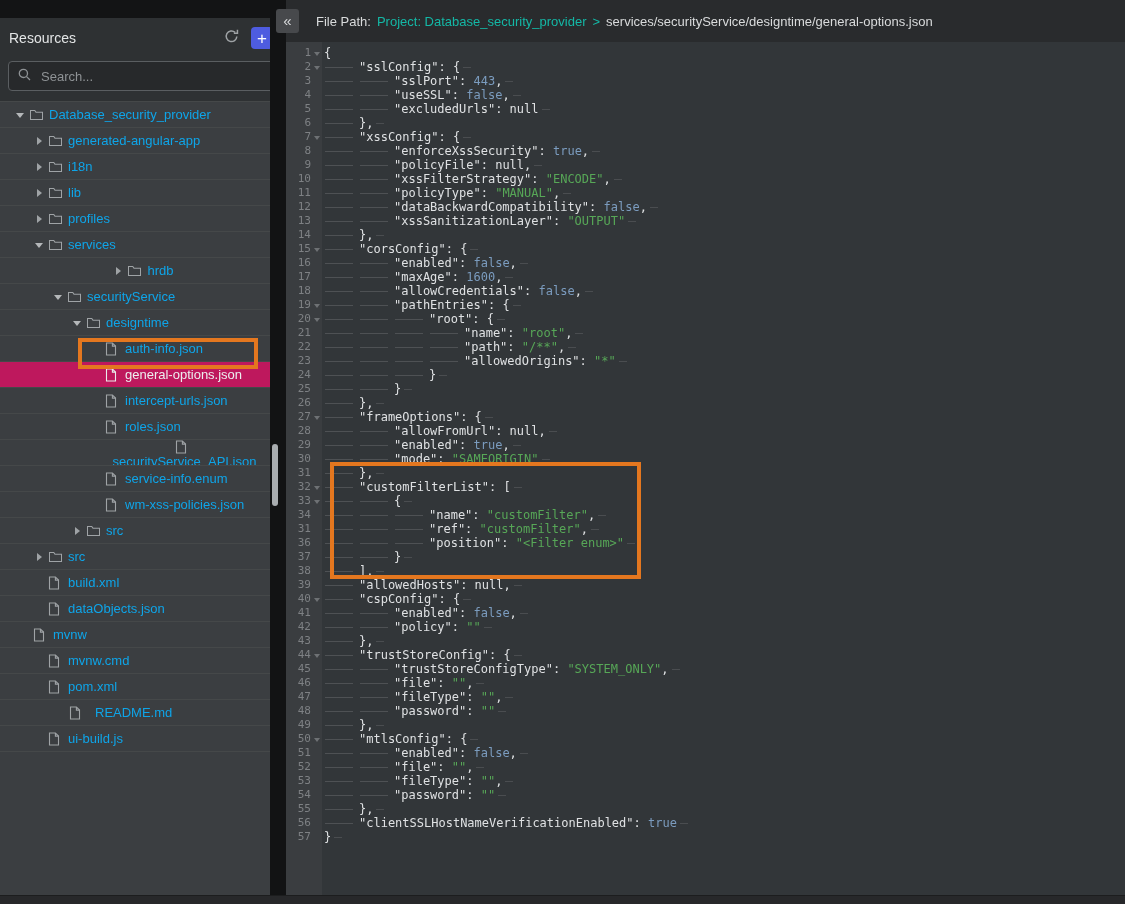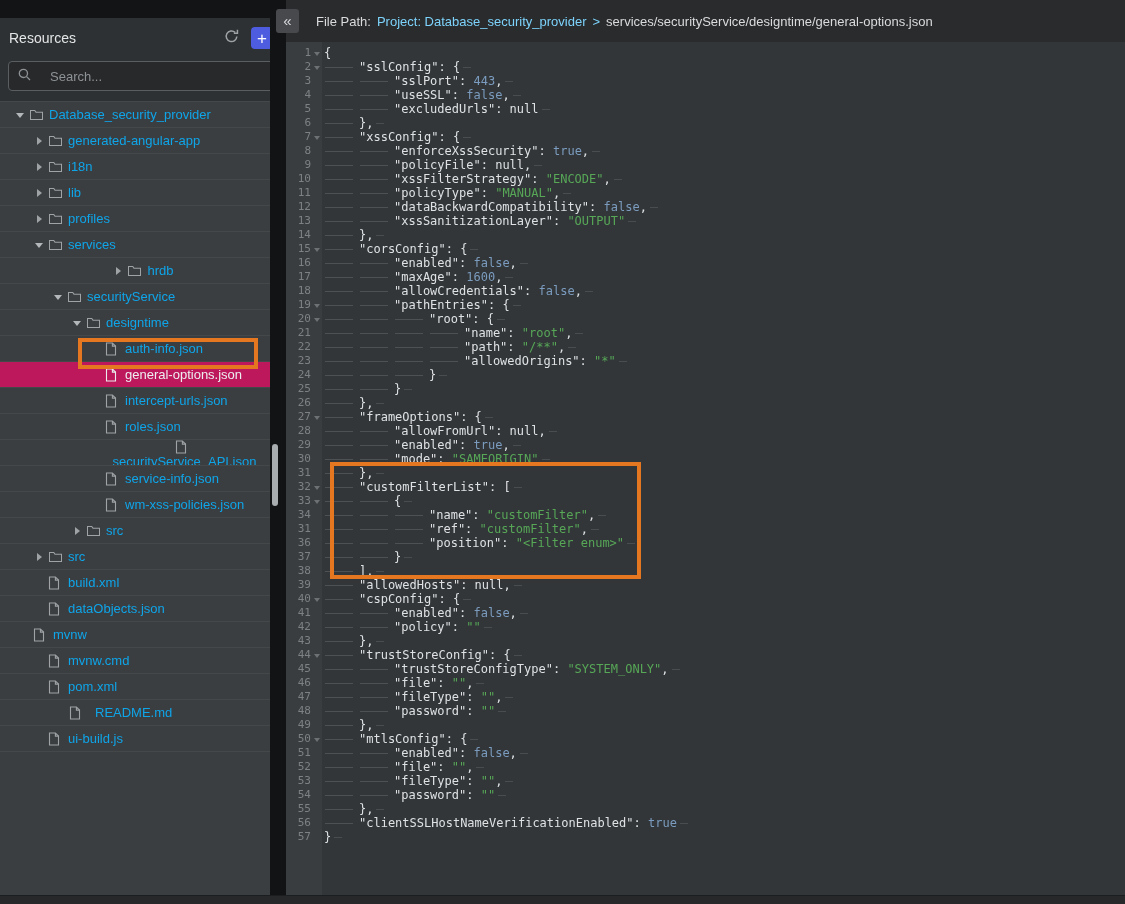--- a/index.html
+++ b/index.html
@@ -16,21 +16,21 @@
   #panel-title { flex:1; color:#e3e5e6; font-size:14px; }
   .hdr-btn {
     width:22px; height:22px; display:flex; align-items:center; justify-content:center;
     border-radius:4px; cursor:pointer; flex:none;
   }
   #refresh-btn { margin-right:9px; }
   #plus-btn { background:#4e5ce0; color:#ffffff; font-size:17px; line-height:1; font-weight:400; }
   #search-wrap { background:#2e3133; padding:3px 8px 10px 8px; }
   #search-box {
     height:30px; border:1px solid #5a5e61; border-radius:4px; background:#27292b;
-    display:flex; align-items:center; padding:0 9px; gap:19px;
+    display:flex; align-items:center; padding:0 9px; gap:10px;
   }
   #search-input {
     flex:1; background:transparent; border:none; outline:none;
     color:#c9cccd; font-size:13px; font-family:"Liberation Sans", sans-serif;
   }
   #search-input::placeholder { color:#8e9295; }
   #tree { border-top:1px solid #454849; }
   .tree-row {
     height:26px; display:flex; align-items:center; border-bottom:1px solid #454849;
     cursor:pointer; color:#0ea5e9; font-size:13px; white-space:nowrap; overflow:hidden;
@@ -51,21 +51,21 @@
     border-radius:3px; color:#d8dadc; font-size:15px; display:flex; align-items:center;
     justify-content:center; cursor:pointer; z-index:10; padding-bottom:2px;
   }
   
   #top-bar {
     position:absolute; left:286px; top:0; width:839px; height:42px; background:#292b2d;
     display:flex; align-items:center; padding-left:30px; font-size:13px;
   }
   #top-bar .seg { margin-right:6px; white-space:nowrap; }
   .seg.bright { color:#d9dbdc; }
-  .seg.dim { color:#7dd3fc;text-align:center; }
+  .seg.dim { color:#14b8a6;text-align:center; }
   
   #editor {
     position:absolute; left:286px; top:42px; width:839px; height:854px; background:#323639;
     font-family:"DejaVu Sans Mono", monospace; font-size:12px;
   }
   #gutter-bg { position:absolute; left:0; top:0; width:36px; height:100%; background:#3a3d40; }
   #code-lines { position:absolute; left:0; top:4px; right:0; }
   .code-line { height:14px; line-height:14px; display:flex; }
   .ln { width:36px; flex:none; display:flex; align-items:center; justify-content:flex-end; }
   .ln .num { color:#7e8184; font-size:11px; text-align:right; }
@@ -250,21 +250,21 @@
           <span class="tree-label">securityService_API.json</span>
         </div>
         <div class="tree-row" style="padding-left: 86px;">
           <span class="caret"></span>
           <span class="tree-icon">
             <svg width="12" height="14" viewBox="0 0 12 14">
               <path d="M1.5 1 H7.4 L10.5 4.1 V13 H1.5 Z" fill="none" stroke-width="1.1"></path>
               <path d="M7.4 1 V4.1 H10.5" fill="none" stroke-width="1.1"></path>
             </svg>
           </span>
-          <span class="tree-label">service-info.json</span>
+          <span class="tree-label">service-info.enum</span>
         </div>
         <div class="tree-row" style="padding-left: 86px;">
           <span class="caret"></span>
           <span class="tree-icon">
             <svg width="12" height="14" viewBox="0 0 12 14">
               <path d="M1.5 1 H7.4 L10.5 4.1 V13 H1.5 Z" fill="none" stroke-width="1.1"></path>
               <path d="M7.4 1 V4.1 H10.5" fill="none" stroke-width="1.1"></path>
             </svg>
           </span>
           <span class="tree-label">wm-xss-policies.json</span>

